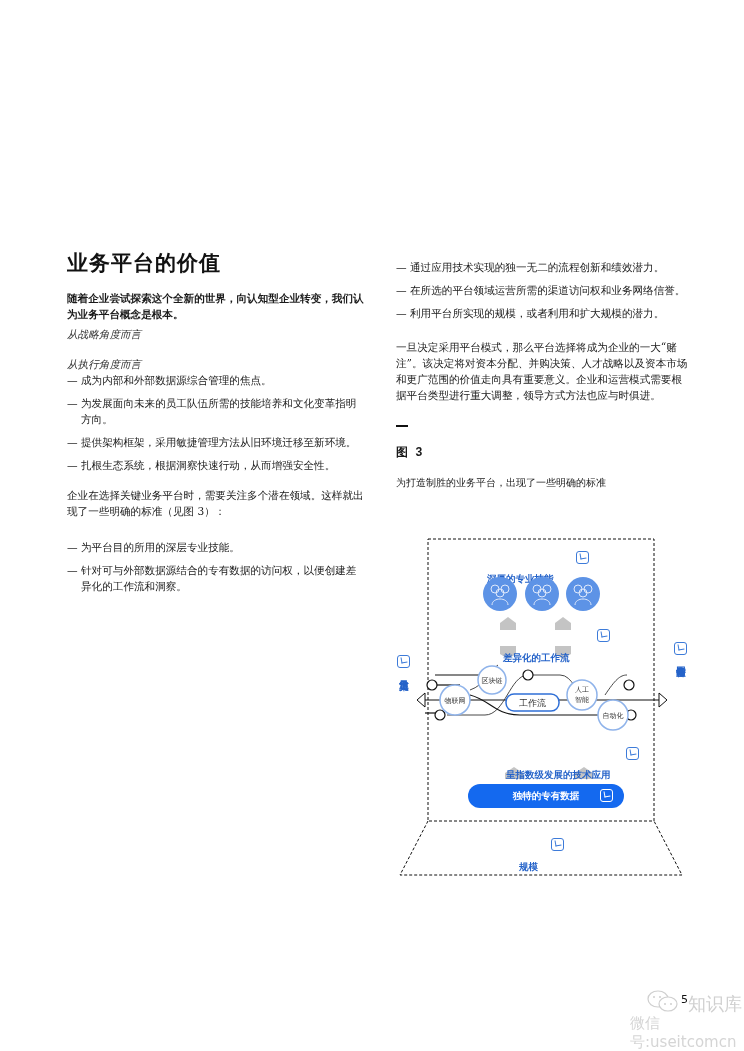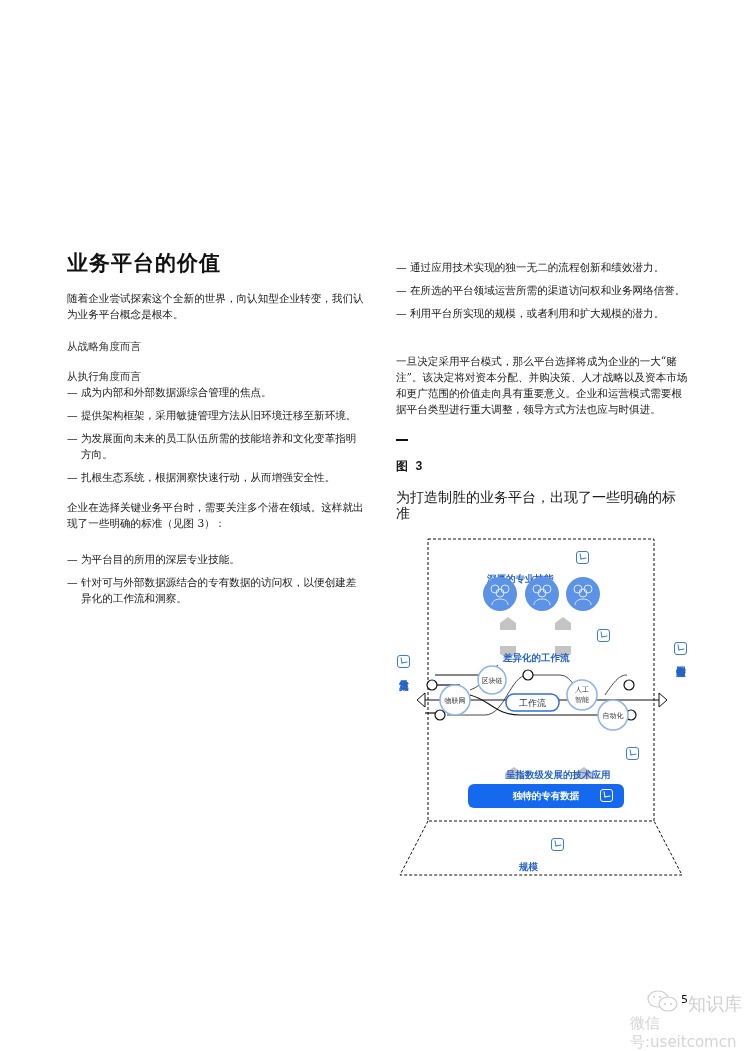--- a/index.html
+++ b/index.html
@@ -3,74 +3,74 @@
 <meta charset="utf-8">
 <style>
   html, body { margin:0; padding:0; background:#ffffff; }
   body { width:744px; height:1051px; position:relative; overflow:hidden;
          font-family:"DejaVu Serif","Liberation Serif",serif; color:#1a1a1a; }
   .col { position:absolute; font-size:10.6px; line-height:16px; }
   .left { left:67px; top:255px; width:300px; }
   .right { left:396px; top:259px; width:292px; }
   h1.title { font-family:"DejaVu Sans","Liberation Sans",sans-serif; font-weight:700; font-size:21px; margin:0 0 19px 0; letter-spacing:1px; color:#111; }
   p { margin:0; }
-  .para { margin-bottom:16px; }
-  .sub { color:#333; }
+  .para { margin-bottom:4px;font-weight:bold; }
+  .sub { font-style:italic; color:#333; }
   ul.dash { list-style:none; margin:0; padding:0; }
   ul.dash li { position:relative; padding-left:14px; margin-bottom:7px; }
   ul.dash li::before { content:"—"; position:absolute; left:0; top:0; }
   .group { margin-bottom:14px; }
   .fig-rule { width:12px; height:2px; background:#111; margin:22px 0 18px 0; }
   .fig-label { font-family:Liberation Mono, monospace; font-weight:700; font-size:12px; margin-bottom:14px; }
-  .fig-caption { font-size:14px; }
+  .fig-caption { font-size:10px; }
   
   .diagram { position:absolute; left:395px; top:535px; width:300px; height:345px; }
   .dlabel { position:absolute; font-family:"DejaVu Sans","Liberation Sans",sans-serif; font-weight:700; font-size:9.5px; color:#2563c9; white-space:nowrap;margin-top:20px; }
   .check { position:absolute; width:11px; height:11px; border:1.6px solid #3d7bd9; border-radius:3px; }
   .check::after { content:""; position:absolute; left:3px; top:1px; width:5px; height:5px; border-left:1.6px solid #3d7bd9; border-bottom:1.6px solid #3d7bd9; transform:rotate(-10deg); }
   .check.white { border-color:#fff; }
   .check.white::after { border-color:#fff; }
   .vlabel { position:absolute; writing-mode:vertical-rl; text-orientation:upright; font-family:"DejaVu Sans","Liberation Sans",sans-serif; font-weight:700; font-size:9.5px; color:#2563c9; letter-spacing:0; }
   .people { position:absolute; width:34px; height:34px; border-radius:50%; background:#5d93e6; }
-  .data-bar { position:absolute; left:73px; top:249px; width:156px; height:24px; border-radius:6px; background:#1469ef; color:#fff; font-family:"DejaVu Sans","Liberation Sans",sans-serif; font-weight:700; font-size:9.5px; line-height:24px; text-align:center; }
+  .data-bar { position:absolute; left:73px; top:249px; width:156px; height:24px; border-radius:12px; background:#1469ef; color:#fff; font-family:"DejaVu Sans","Liberation Sans",sans-serif; font-weight:700; font-size:9.5px; line-height:24px; text-align:center; }
   .node-label { font-family:"DejaVu Serif","Liberation Serif",serif; font-size:7px; fill:#333; }
   .page-num { position:absolute; left:681px; top:993px; font-family:"DejaVu Sans","Liberation Sans",sans-serif; font-size:11px; color:#111; }
   .wm1 { position:absolute; left:688px; top:992px; font-family:"DejaVu Sans","Liberation Sans",sans-serif; font-size:18px; color:#d0d0d0; }
   .wm2 { position:absolute; left:630px; top:1014px; font-family:"DejaVu Sans","Liberation Sans",sans-serif; font-size:15px; color:#d5d5d5; }
 </style>
 </head>
 <body>
 
 <div class="col left">
   <h1 class="title">业务平台的价值</h1>
   <p class="para">随着企业尝试探索这个全新的世界，向认知型企业转变，我们认为业务平台概念是根本。</p>
 
   <div class="group">
     <p class="sub">从战略角度而言</p>
   </div>
 
   <div class="group">
     <p class="sub">从执行角度而言</p>
     <ul class="dash">
       <li>成为内部和外部数据源综合管理的焦点。</li>
+      <li>为发展面向未来的员工队伍所需的技能培养和文化变革指明方向。</li>
       <li>提供架构框架，采用敏捷管理方法从旧环境迁移至新环境。</li>
-      <li>为发展面向未来的员工队伍所需的技能培养和文化变革指明方向。</li>
       <li>扎根生态系统，根据洞察快速行动，从而增强安全性。</li>
     </ul>
   </div>
 
   <p style="margin-bottom:20px">企业在选择关键业务平台时，需要关注多个潜在领域。这样就出现了一些明确的标准（见图 3）：</p>
   <ul class="dash">
     <li>为平台目的所用的深层专业技能。</li>
     <li>针对可与外部数据源结合的专有数据的访问权，以便创建差异化的工作流和洞察。</li>
   </ul>
 </div>
 
 <div class="col right">
-  <ul class="dash" style="margin-bottom:32px">
+  <ul class="dash" style="margin-bottom:18px">
     <li>通过应用技术实现的独一无二的流程创新和绩效潜力。</li>
     <li>在所选的平台领域运营所需的渠道访问权和业务网络信誉。</li>
     <li>利用平台所实现的规模，或者利用和扩大规模的潜力。</li>
   </ul>
   <p>一旦决定采用平台模式，那么平台选择将成为企业的一大“赌注”。该决定将对资本分配、并购决策、人才战略以及资本市场和更广范围的价值走向具有重要意义。企业和运营模式需要根据平台类型进行重大调整，领导方式方法也应与时俱进。</p>
   <div class="fig-rule"></div>
   <div class="fig-label">图 3</div>
   <div class="fig-caption">为打造制胜的业务平台，出现了一些明确的标准</div>
 </div>
 

